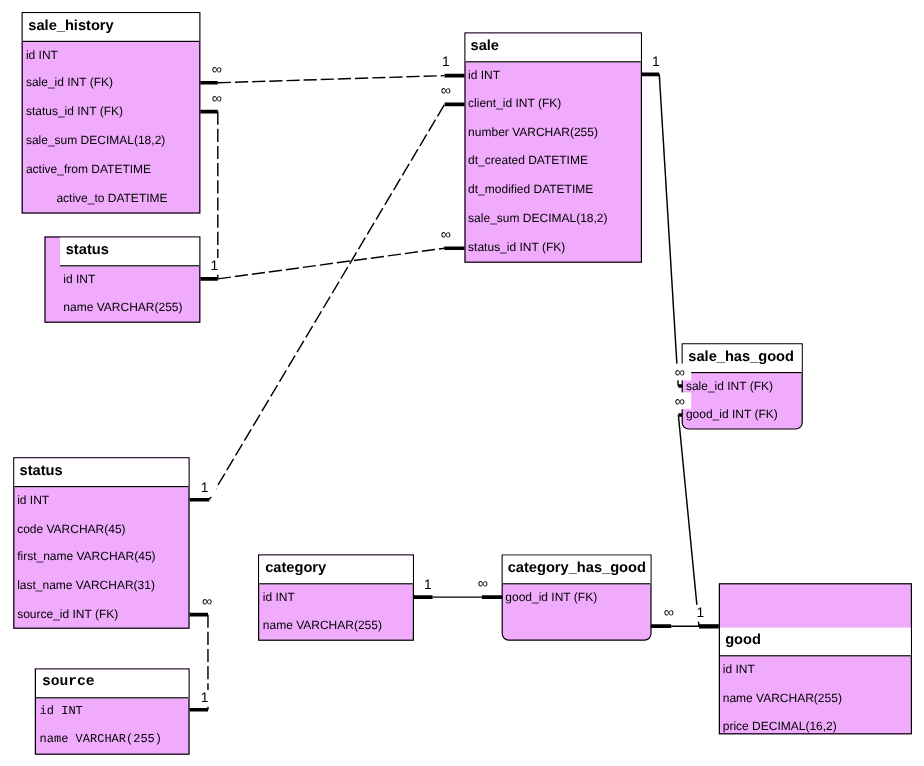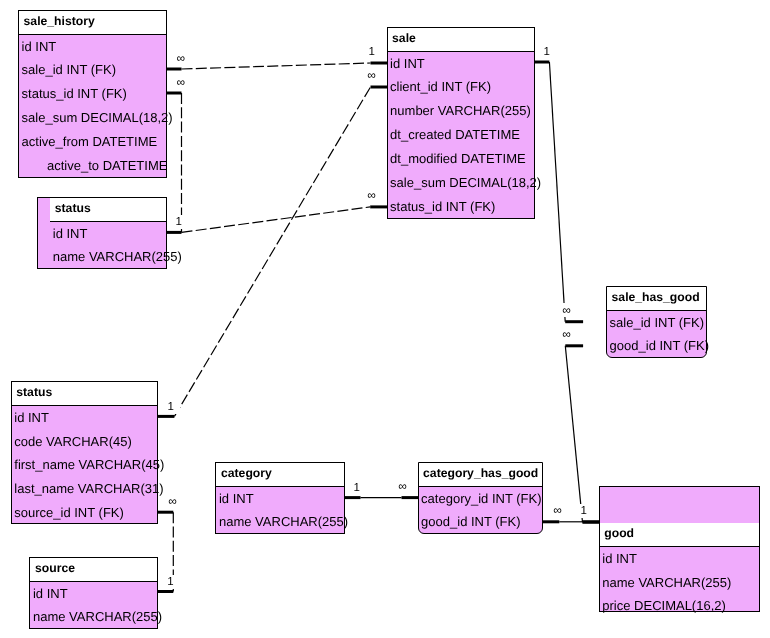--- a/index.html
+++ b/index.html
@@ -9,21 +9,21 @@
        -webkit-font-smoothing:antialiased;
        -moz-osx-font-smoothing:grayscale;
        text-rendering:geometricPrecision;}
   #canvas{position:relative;width:770px;height:638px;background:#fff;
           filter:opacity(100%);}
   svg.links{position:absolute;left:0;top:0;width:770px;height:638px;pointer-events:none;}
   .entity{position:absolute;box-sizing:border-box;border:1.4px solid #000;background:#f0abfc;}
   .ent-title{box-sizing:border-box;background:#fff;border-bottom:1.4px solid #000;
     font-weight:bold;font-size:12.2px;color:#000;display:flex;align-items:center;
     padding-left:4.6px;padding-bottom:2.6px;white-space:nowrap;}
-  .attr{box-sizing:border-box;font-size:13px;color:#000;display:flex;align-items:center;
+  .attr{box-sizing:border-box;font-size:10px;color:#000;display:flex;align-items:center;
     padding-left:2.6px;padding-bottom:2px;white-space:nowrap;}
   .card{position:absolute;font-size:11.5px;color:#000;line-height:14px;white-space:nowrap;
         background:#fff;text-align:center;height:14px;min-width:9px;}
   .inf{position:absolute;color:#000;line-height:14px;white-space:nowrap;
        font-size:12px;background:#fff;text-align:center;height:14px;min-width:11px;}
 </style>
 </head>
 <body>
 
 <div id="canvas">
@@ -99,36 +99,35 @@
         <div class="attr" style="height: 23.85px;">status_id INT (FK)</div>
       </div>
       <div class="entity" style="left: 10.7px; top: 381.2px; width: 147.7px; height: 143.2px;">
         <div class="ent-title" style="height: 24.1px;">status</div>
         <div class="attr" style="height: 23.85px;">id INT</div>
         <div class="attr" style="height: 23.85px;">code VARCHAR(45)</div>
         <div class="attr" style="height: 23.85px;">first_name VARCHAR(45)</div>
         <div class="attr" style="height: 23.85px;">last_name VARCHAR(31)</div>
         <div class="attr" style="height: 23.85px;">source_id INT (FK)</div>
       </div>
-      <div class="entity" style="left: 29.4px; top: 557px; width: 129.1px; height: 71.5px;">
+      <div class="entity" style="left: 29.4px; top: 557px; width: 129.1px; height: 71.5px; font-family: Liberation Mono, monospace;">
         <div class="ent-title" style="height: 24.1px;">source</div>
         <div class="attr" style="height: 23.85px;">id INT</div>
         <div class="attr" style="height: 23.85px;">name VARCHAR(255)</div>
       </div>
       <div class="entity" style="left: 215.4px; top: 462px; width: 129.2px; height: 71.7px;">
         <div class="ent-title" style="height: 24.1px;">category</div>
         <div class="attr" style="height: 23.85px;">id INT</div>
         <div class="attr" style="height: 23.85px;">name VARCHAR(255)</div>
       </div>
       <div class="entity" style="left: 417.5px; top: 462px; width: 125.8px; height: 71.5px; border-radius: 0px 0px 6px 6px;">
         <div class="ent-title" style="height: 24.1px;">category_has_good</div>
-        <div class="attr" style="height: 23.85px;">category_id INT (FK)</div>
         <div class="attr" style="height: 23.85px;">good_id INT (FK)</div>
       </div>
-      <div class="entity" style="left: 606px; top: 286.1px; width: 101.3px; height: 71.5px; border-radius: 0px 0px 6px 6px;">
+      <div class="entity" style="left: 568px; top: 286.1px; width: 101.3px; height: 71.5px; border-radius: 0px 0px 6px 6px;">
         <div class="ent-title" style="height: 24.1px;">sale_has_good</div>
         <div class="attr" style="height: 23.85px;">sale_id INT (FK)</div>
         <div class="attr" style="height: 23.85px;">good_id INT (FK)</div>
       </div>
       <div class="entity" style="left: 598.7px; top: 486.2px; width: 161.8px; height: 125.4px;">
         <div class="ent-title" style="height: 24.1px; margin-top: 36px;">good</div>
         <div class="attr" style="height: 23.85px;">id INT</div>
         <div class="attr" style="height: 23.85px;">name VARCHAR(255)</div>
         <div class="attr" style="height: 23.85px;">price DECIMAL(16,2)</div>
       </div>

